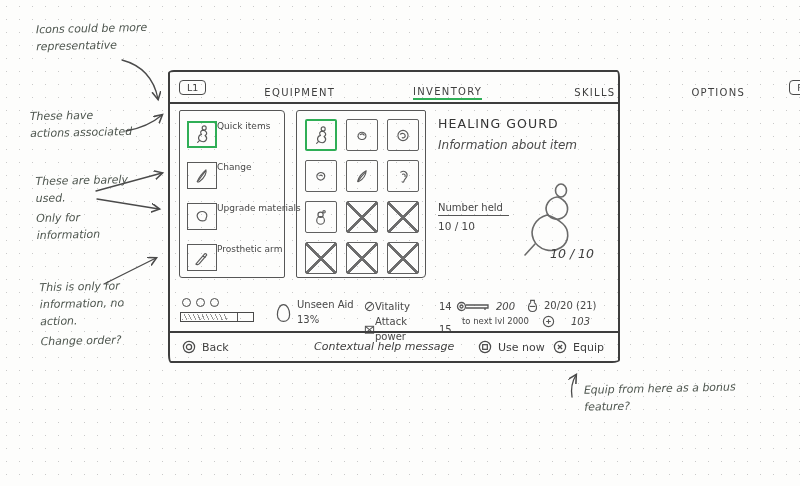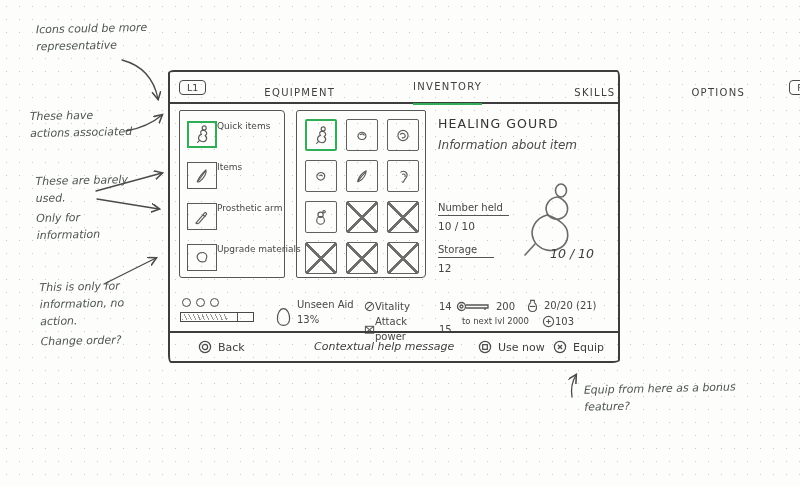--- a/index.html
+++ b/index.html
@@ -35,21 +35,21 @@
   }
   .shoulder {
     border:1.6px solid #4a4a4a; border-radius:4px;
     font-size:9.5px; padding:1px 7px; color:#3e3e3e; background:transparent;
     font-family:inherit;
   }
   .tab {
     font-size:10px; letter-spacing:1.3px; color:#3e3e3e;
     padding-bottom:2px; white-space:nowrap;margin-top:12px;
   }
-  .tab.active { border-bottom:2.4px solid var(--accent); padding-bottom:11px; }
+  .tab.active { border-bottom:2.4px solid var(--accent); padding-bottom:1px; }
   .t-eq { margin-left:14px; } .t-inv { margin-left:34px; }
   .t-sk { margin-left:48px; } .t-op { margin-left:32px; }
   .r1 { margin-left:auto; }
   
   .sidebar {
     position:absolute; left:9px; top:38px; width:106px; height:168px;
     border:1.6px solid #565656; border-radius:2px 4px 2px 3px;
     padding:10px 0 0 7px;
   }
   .side-item { display:flex; align-items:flex-start; gap:0; height:30px; margin-bottom:11px; }
@@ -90,38 +90,38 @@
   .stat-row-abs { position:absolute; font-size:10px; color:#474747; }
   .hp-group { left:10px; top:226px; }
   .hp-circles { display:flex; gap:5px; margin-left:2px; }
   .hp-circles span { width:9px; height:9px; border:1.3px solid #4a4a4a; border-radius:50%; }
   .hp-bar { margin-top:5px; width:74px; height:10px; border:1.5px solid #4a4a4a; position:relative; }
   .hp-fill {
     position:absolute; left:1px; top:1px; bottom:1px; width:62%;
     background:repeating-linear-gradient(65deg, #969696 0 1px, rgba(0,0,0,0) 1px 4px);
   }
   .hp-tick { position:absolute; left:78%; top:0; bottom:0; width:1.3px; background:#555; }
-  .aid-group { left:106px; top:226px; display:flex; gap:6px; align-items:flex-end; }
+  .aid-group { left:106px; top:226px; display:flex; gap:6px; align-items:center; }
   .aid-text div { line-height:1.45; }
   .kv { display:flex; align-items:center; gap:0; line-height:1.5; }
   .kv .lbl { width:64px; }
   .vit-group { left:194px; top:227px; }
   .xp-group { left:286px; top:228px; }
-  .xp-row { display:flex; align-items:center; gap:4px; }
+  .xp-row { display:flex; align-items:center; gap:4px;font-style:italic; }
   .xp-next { font-size:8.5px; margin:3px 0 0 6px; }
   .money-group { left:356px; top:226px; }
   .money-row1 { display:flex; align-items:center; gap:5px; }
-  .money-row2 { display:flex; align-items:center; margin:2px 0 0 16px; }
+  .money-row2 { display:flex; align-items:center; gap:16px; margin:2px 0 0 16px;font-style:italic; }
   
   .footer {
     position:absolute; left:0; right:0; bottom:0; height:30px;
     border-top:2px solid #3d3d3d; font-size:11px;
   }
   .fbtn { position:absolute; top:7px; display:flex; align-items:center; gap:6px; color:#3e3e3e; background:none; border:none; font-family:inherit; font-size:11px; }
-  .f-back { left:28px;justify-content:center; }
+  .f-back { left:12px;justify-content:center; }
   .f-help { left:144px; font-style:italic; }
   .f-use { left:308px; }
   .f-equip { left:383px; }
   svg { display:block; }
 </style>
 </head>
 <body>
 
 <div class="note" style="left:36px; top:20px; width:120px;">
   <p>Icons could be more representative</p>
@@ -179,38 +179,38 @@
         </span>
       <span class="side-label">Quick items</span>
     </div>
     <div class="side-item">
       <span class="side-icon">
           <svg viewBox="0 0 24 24" width="22" height="21" fill="none" stroke="#595959" stroke-width="1.3" stroke-linecap="round" stroke-linejoin="round">
             <path d="M6.5 19 C8.5 14 12.5 9 16.5 5.5 C17.5 8.5 15.5 14 9.5 18.5 C8.5 19.2 7 19.5 6.5 19 Z"></path>
             <path d="M8 17.5 C10.5 14 13.5 10 15.5 7.5"></path>
           </svg>
         </span>
-      <span class="side-label">Items</span>
+      <span class="side-label">Change</span>
     </div>
     <div class="side-item">
       <span class="side-icon">
           <svg viewBox="0 0 24 24" width="22" height="21" fill="none" stroke="#595959" stroke-width="1.3" stroke-linecap="round" stroke-linejoin="round">
+            <path d="M8.5 7.5 C12 5 17.5 6.5 17.5 11 C17.5 13 16 14 16.5 15.5 C14.5 17.5 10 17.8 8 15 C6 12.3 6.3 9.2 8.5 7.5 Z"></path>
+          </svg>
+        </span>
+      <span class="side-label">Upgrade materials</span>
+    </div>
+    <div class="side-item">
+      <span class="side-icon">
+          <svg viewBox="0 0 24 24" width="22" height="21" fill="none" stroke="#595959" stroke-width="1.3" stroke-linecap="round" stroke-linejoin="round">
             <path d="M5 19.5 L14.5 8.5 C15.5 7 17.5 7.5 17.3 9.3 L9 19 C7.8 20.2 5.8 20.5 5 19.5 Z"></path>
             <path d="M13.5 10.5 L15.5 12"></path>
           </svg>
         </span>
       <span class="side-label">Prosthetic arm</span>
-    </div>
-    <div class="side-item">
-      <span class="side-icon">
-          <svg viewBox="0 0 24 24" width="22" height="21" fill="none" stroke="#595959" stroke-width="1.3" stroke-linecap="round" stroke-linejoin="round">
-            <path d="M8.5 7.5 C12 5 17.5 6.5 17.5 11 C17.5 13 16 14 16.5 15.5 C14.5 17.5 10 17.8 8 15 C6 12.3 6.3 9.2 8.5 7.5 Z"></path>
-          </svg>
-        </span>
-      <span class="side-label">Upgrade materials</span>
     </div>
   </div>
 
   <div class="grid-box">
       <div class="cell selected">
         <span>
           <svg viewBox="0 0 24 24" width="22" height="21" fill="none" stroke="#595959" stroke-width="1.3" stroke-linecap="round" stroke-linejoin="round">
             <circle cx="14.5" cy="4.5" r="2.3"></circle>
             <path d="M13 7 C10.5 7.5 9.5 10 11.5 11.8 C7.5 12.8 6.5 18 11 19.8 C16 21.7 19.5 16.5 15.5 13.2 C19 11.5 17 7 13 7 Z"></path>
             <path d="M9.5 18.5 L7 21"></path>
@@ -273,24 +273,20 @@
       <div class="cell empty"></div>
     </div>
 
   <div class="info">
     <h2 class="info-title">HEALING GOURD</h2>
     <div class="info-sub">Information about item</div>
 
     <div class="stat-block num-held">
       <span class="stat-label">Number held</span>
       <div class="stat-value">10 / 10</div>
-    </div>
-    <div class="stat-block storage">
-      <span class="stat-label">Storage</span>
-      <div class="stat-value">12</div>
     </div>
 
     <div class="gourd-big">
       <svg viewBox="0 0 64 86" width="64" height="86" fill="none" stroke="#6a6a6a" stroke-width="1.6" stroke-linecap="round">
         <ellipse cx="45" cy="8.5" rx="5.5" ry="6.5"></ellipse>
         <path d="M41 15 C33 16 28 24 31 31 C33 36 40 39 46 36 C53 32.5 53.5 23 47 18 C45 16.3 43 14.8 41 15 Z"></path>
         <path d="M31 33 C20 36 13 47 17.5 57.5 C22 68 36 71.5 45 65.5 C53.5 60 54 48 46.5 41.5 C42 37.5 36 34.5 31 33 Z"></path>
         <path d="M19 62 L9 73"></path>
       </svg>
     </div>

